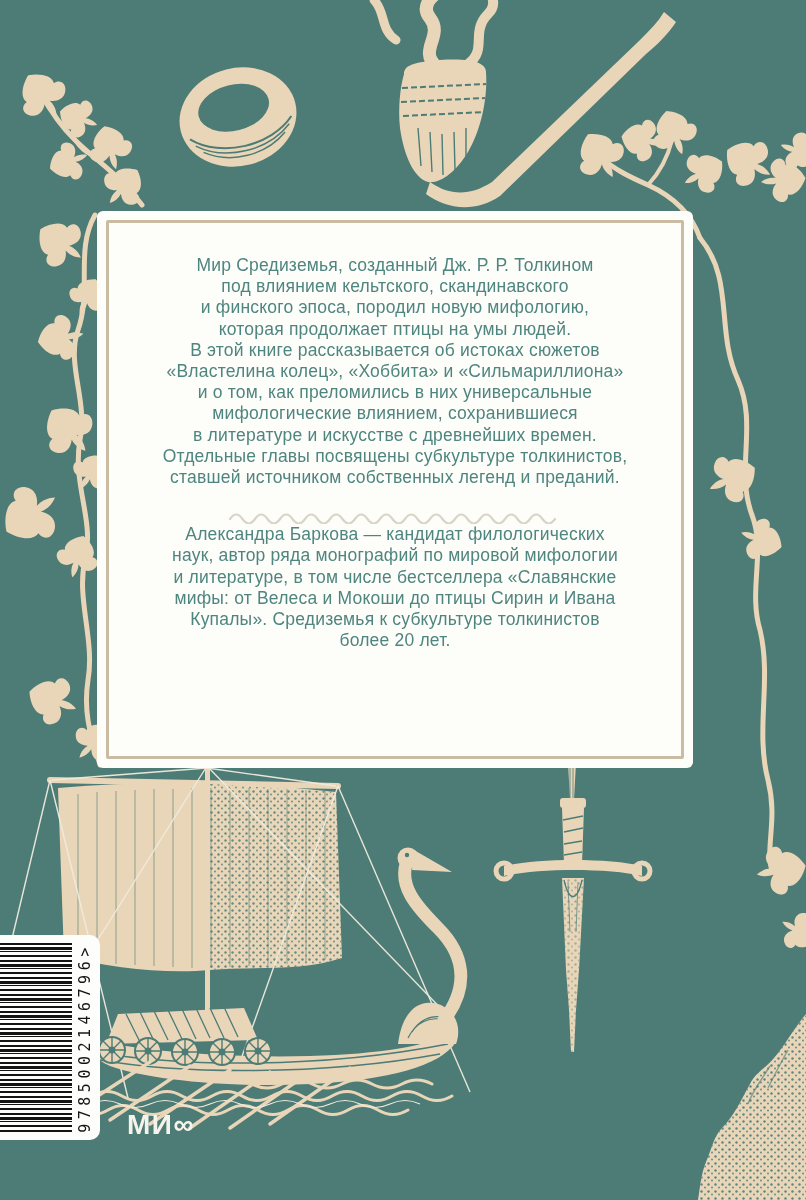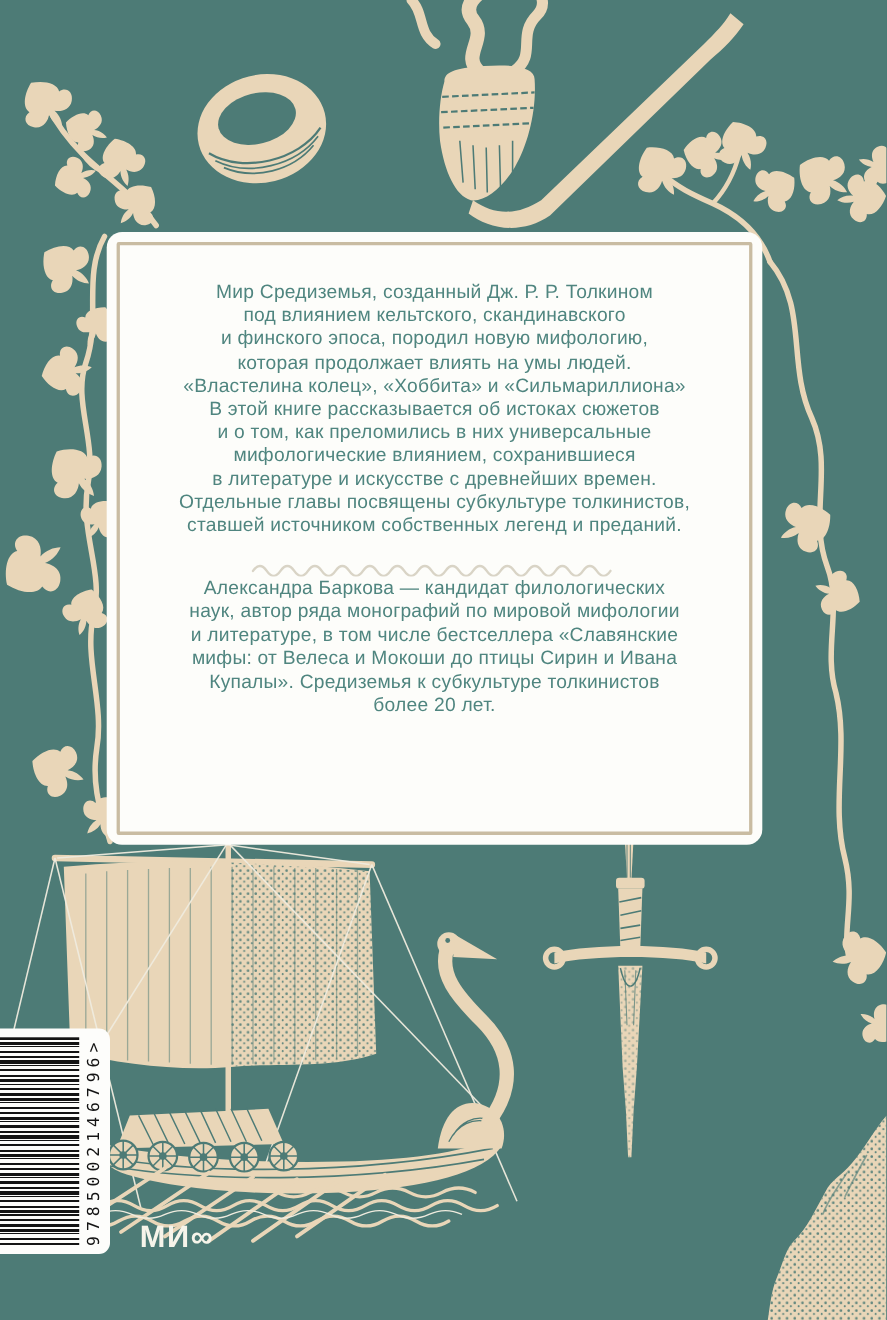--- a/index.html
+++ b/index.html
@@ -6,21 +6,21 @@
   .cover {
     position:relative; width:806px; height:1200px;
     background:#4d7b76; overflow:hidden;
     font-family:"Liberation Sans","DejaVu Sans",sans-serif;
   }
   .art { position:absolute; left:0; top:0; z-index:1; }
 
   
   .panel {
     position:absolute; left:97px; top:211px; width:596px; height:557px;
-    background:#fdfdfa; border-radius:14px; z-index:2;
+    background:#fdfdfa; border-radius:6px; z-index:2;
   }
   .panel-border {
     position:absolute; inset:9px; border:3px solid #c9bca2; border-radius:2px;
     pointer-events:none;
   }
   .panel-content { position:relative; padding-top:44px; }
   .para { text-align:center; color:#4f857f; font-size:17.5px; line-height:21.2px; letter-spacing:.2px; }
   .ln { white-space:nowrap; }
   .divider { display:block; margin:20px auto 0 auto; }
   .para.bio { }
@@ -197,23 +197,23 @@
     </g>
   </svg>
 
   <div class="panel">
     <div class="panel-border"></div>
     <div class="panel-content">
       <div class="para">
         <div class="ln">Мир Средиземья, созданный Дж. Р. Р. Толкином</div>
         <div class="ln">под влиянием кельтского, скандинавского</div>
         <div class="ln">и финского эпоса, породил новую мифологию,</div>
-        <div class="ln">которая продолжает влиять на умы людей.</div>
+        <div class="ln">которая продолжает птицы на умы людей.</div>
+        <div class="ln">В этой книге рассказывается об истоках сюжетов</div>
         <div class="ln">«Властелина колец», «Хоббита» и «Сильмариллиона»</div>
-        <div class="ln">В этой книге рассказывается об истоках сюжетов</div>
         <div class="ln">и о том, как преломились в них универсальные</div>
         <div class="ln">мифологические влиянием, сохранившиеся</div>
         <div class="ln">в литературе и искусстве с древнейших времен.</div>
         <div class="ln">Отдельные главы посвящены субкультуре толкинистов,</div>
         <div class="ln">ставшей источником собственных легенд и преданий.</div>
       </div>
       <svg class="divider" width="336" height="16" viewBox="0 0 336 16">
         <path d="M3,11 q6.25,-9 12.5,0 t12.5,0 t12.5,0 t12.5,0 t12.5,0 t12.5,0 t12.5,0 t12.5,0 t12.5,0 t12.5,0 t12.5,0 t12.5,0 t12.5,0 t12.5,0 t12.5,0 t12.5,0 t12.5,0 t12.5,0 t12.5,0 t12.5,0 t12.5,0 t12.5,0 t12.5,0 t12.5,0 t12.5,0 t12.5,0" stroke="#d9d4c6" stroke-width="2.2" fill="none" stroke-linecap="round"></path>
       </svg>
       <div class="para bio">

